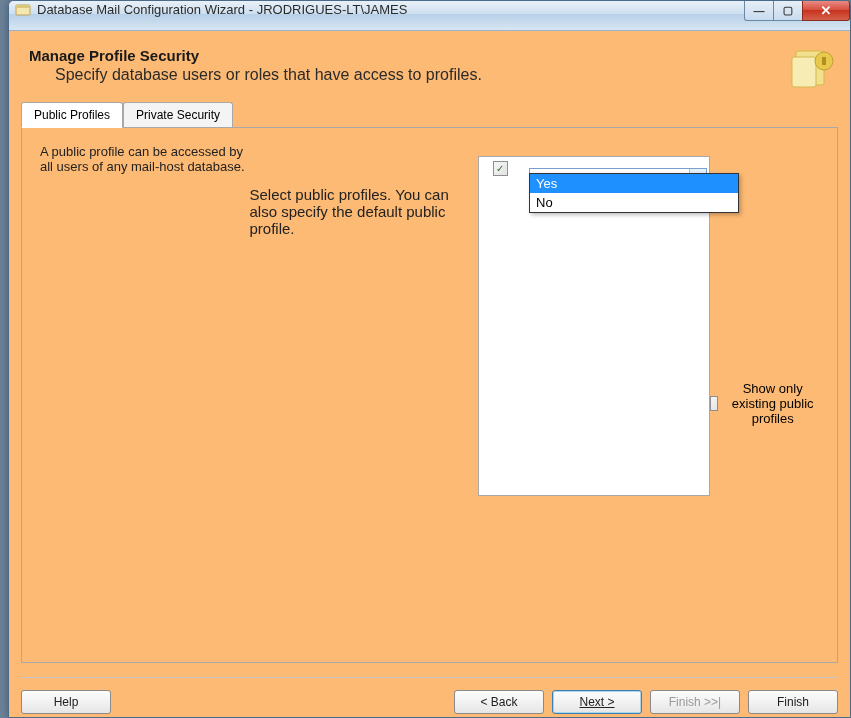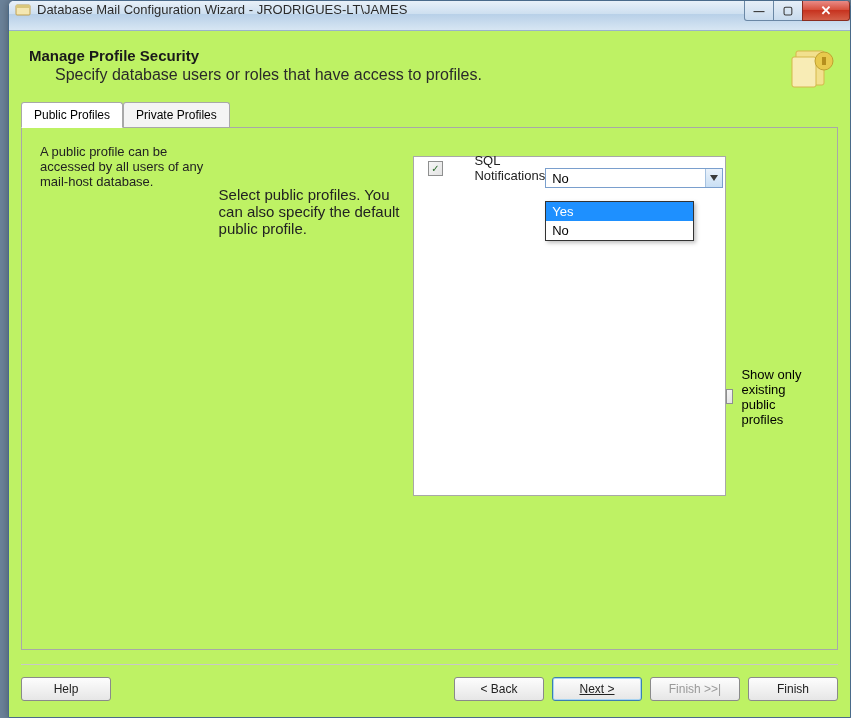--- a/index.html
+++ b/index.html
@@ -70,22 +70,22 @@
       background: linear-gradient(to bottom, #e98b86 0%, #d7513f 45%, #c6301c 46%, #d46049 100%);
       border-color: #8a2c1f;
       border-bottom-right-radius: 3px;
       border-top-right-radius: 3px;
     }
     .win-glyph { font-size: 11px; color: #3a3a3a; font-weight: bold; }
     .close .win-glyph { color: #fff; font-size: 13px; }
 
     .client {
       flex: 1;
-      background: #bef264;
-      padding: 12px 12px 16px 12px;
+      background: #fdba74;
+      padding: 12px 12px 3px 12px;
       display: flex;
       flex-direction: column;
       position: relative;
     }
 
     .header-block {
       position: relative;
       padding: 4px 8px 14px 8px;
     }
     .header-title {
@@ -203,41 +203,42 @@
       width: 17px; height: 18px;
       background: linear-gradient(to bottom, #eaf2fb, #c9dff4);
       border-left: 1px solid #a6c2e0;
       display: flex;
       align-items: center;
       justify-content: center;
     }
     .dropdown {
       position: absolute;
       left: 0;
-      top: 33px;
-      width: 149px;
+      top: 5px;
+      width: 210px;
       border: 1px solid #333;
       background: #fff;
       box-shadow: 2px 2px 4px rgba(0,0,0,0.25);
       z-index: 20;
     }
     .dd-item {
       padding: 2px 6px;
       font-size: 13px;
     }
     .dd-item.highlight {
       background: #1e90ff;
       color: #fff;
     }
 
     .showonly-row {
       margin-top: 14px;
       display: flex;
       align-items: center;
       font-size: 13px;
+      text-align: center;
     }
     .chk {
       width: 15px; height: 15px;
       border: 1px solid #8e8f8f;
       background: linear-gradient(135deg, #f6f6f6, #e3e3e3);
       margin-right: 8px;
       display: inline-flex;
       align-items: center;
       justify-content: center;
       font-size: 10px;
@@ -312,33 +313,32 @@
           <rect x="6" y="8" width="28" height="34" rx="2" fill="#f2e08e" stroke="#d4b74a"></rect>
           <rect x="2" y="14" width="24" height="30" rx="2" fill="#f8ecb5" stroke="#d4b74a"></rect>
           <circle cx="34" cy="18" r="9" fill="#e8c94d" stroke="#c0a030"></circle>
           <rect x="32" y="14" width="4" height="8" fill="#b58f1e"></rect>
         </svg>
       </div>
     </div>
 
     <div class="tab-row">
       <div class="tab active"><span>Public Profiles</span></div>
-      <div class="tab"><span>Private Profiles</span></div>
+      <div class="tab"><span>Private Security</span></div>
     </div>
 
     <div class="tab-body">
       <div class="desc1">A public profile can be accessed by all users of any mail-host database.</div>
       <div class="desc2">Select public profiles. You can also specify the default public profile.</div>
 
       <div class="grid-wrap">
         <div class="grid-row">
           <div class="gc-public">
             <span class="chk">✓</span>
           </div>
-          <div class="gc-name">SQL Notifications</div>
           <div class="gc-default">
             <div class="combo">
               <span>No</span>
               <div class="combo-btn">
                 <svg width="8" height="6" viewBox="0 0 8 6">
                     <path d="M0 0 L8 0 L4 6 Z" fill="#3a3a3a"></path>
                   </svg>
               </div>
             </div>
             <div class="dropdown">

